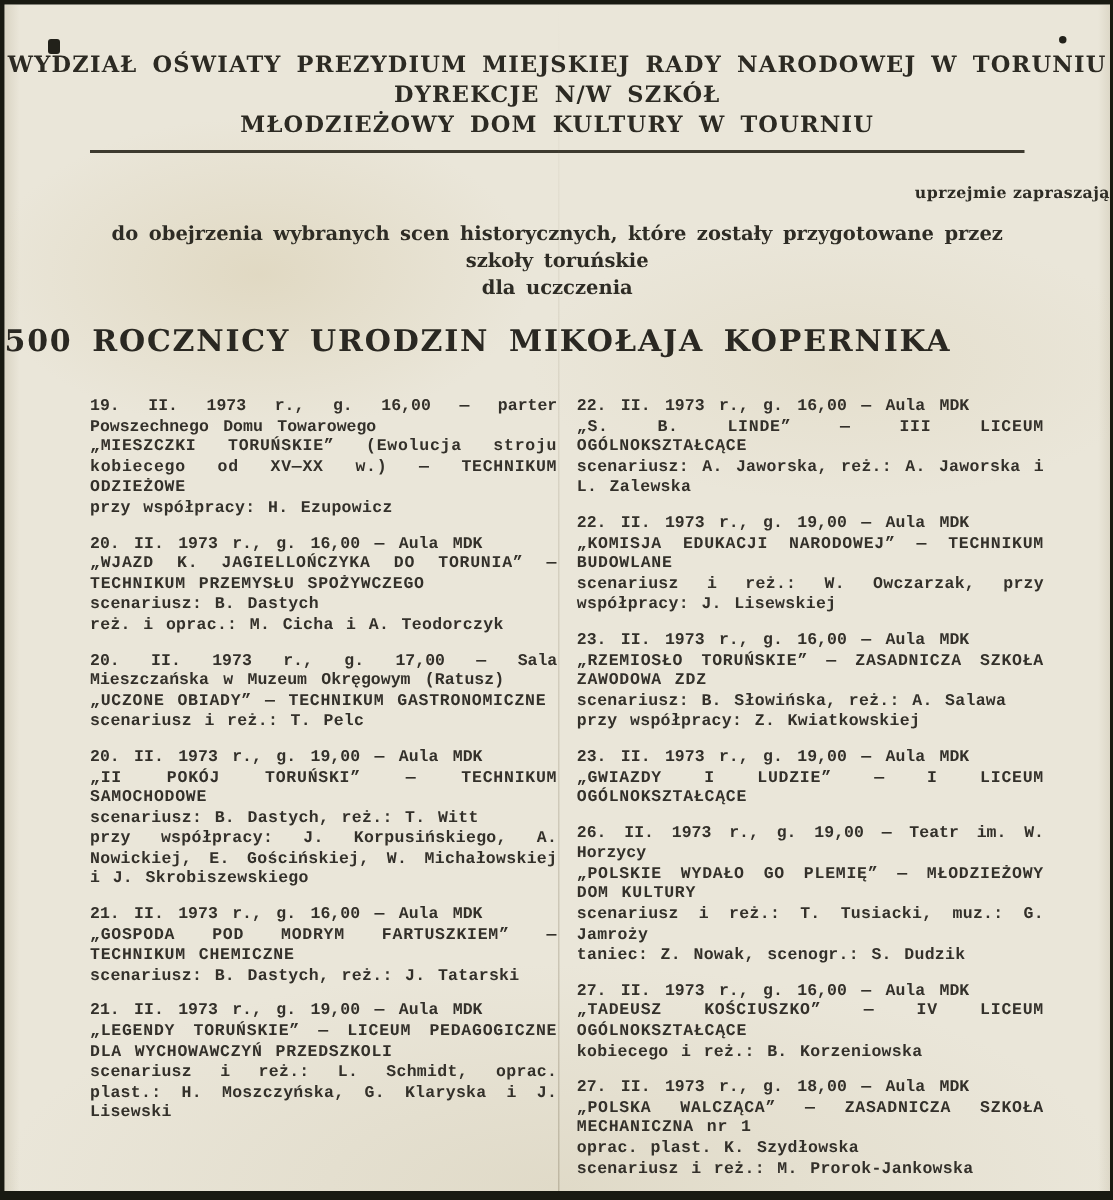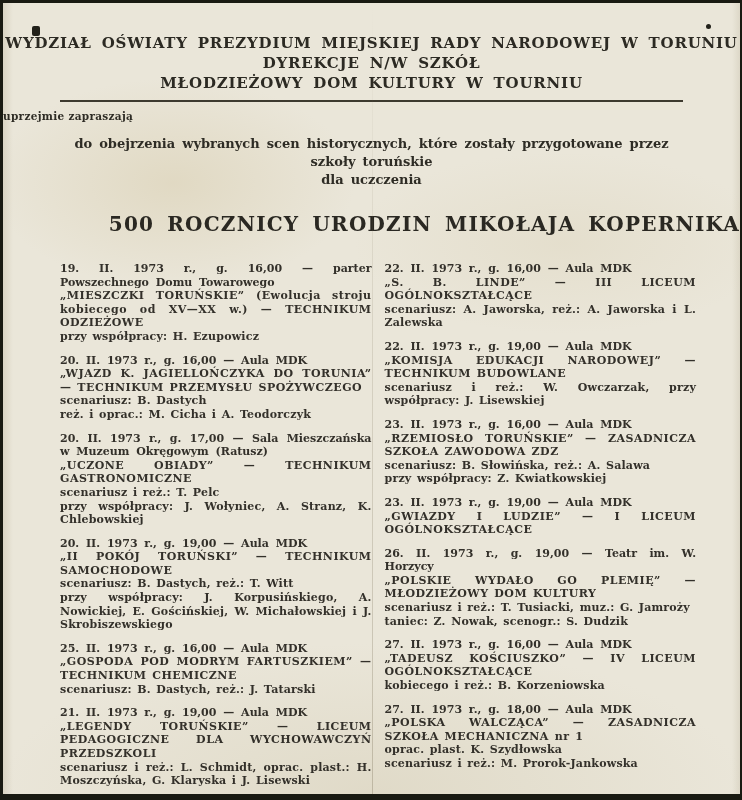--- a/index.html
+++ b/index.html
@@ -40,56 +40,57 @@
     letter-spacing: 0.8px;
     word-spacing: 4px;
     color: #2c2a23;
   }
   .rule {
     height: 2px;
     background: #3d3a2f;
     margin: 7px 57px 0 57px;
   }
   .invite {
-    margin-top: 8px;
-    text-align: left;
+    margin-top: 21px;
+    text-align: right;
     font-size: 10.5px;
     font-weight: bold;
     letter-spacing: 0.3px;
   }
   .intro {
     margin: 13px 60px 0 60px;
     text-align: center;
     font-size: 13px;
     font-weight: bold;
     line-height: 18px;
     word-spacing: 2.5px;
   }
   .main-title {
-    margin-top: 23px;
-    text-align: right;
+    margin-top: 13px;
+    text-align: left;
     font-size: 20px;
     font-weight: bold;
     letter-spacing: 1.2px;
     word-spacing: 5px;
     color: #2a2822;
   }
   .columns {
     display: flex;
     gap: 13px;
     margin: 26px 44px 0 57px;
   }
   .col { flex: 1; min-width: 0; }
   .entry {
     margin-bottom: 10px;
     font-size: 11px;
     line-height: 13.6px;
     font-weight: bold;
     text-align: justify;
     color: #33302a;
+    font-family: Liberation Mono, monospace;
   }
   .entry .when  { word-spacing: 3px; }
   .entry .what  { letter-spacing: 0.5px; word-spacing: 1.5px; }
   .entry .credit { letter-spacing: 0.2px; word-spacing: 1.5px; }
   .entry .credit:empty { display: none; }
 </style>
 </head>
 <body>
 
 <div class="paper">
@@ -124,30 +125,29 @@
         <article class="entry">
           <div class="when">20. II. 1973 r.,  g. 16,00 — Aula MDK</div>
           <div class="what">„WJAZD K. JAGIELLOŃCZYKA DO TORUNIA” — TECHNIKUM PRZEMYSŁU SPOŻYWCZEGO</div>
           <div class="credit">scenariusz: B. Dastych</div>
           <div class="credit">reż. i oprac.: M. Cicha i A. Teodorczyk</div>
         </article>
         <article class="entry">
           <div class="when">20. II. 1973 r.,  g. 17,00 — Sala Mieszczańska w Muzeum Okręgowym (Ratusz)</div>
           <div class="what">„UCZONE OBIADY” — TECHNIKUM GASTRONOMICZNE</div>
           <div class="credit">scenariusz i reż.: T. Pelc</div>
-          <div class="credit">przy współpracy: J. Wołyniec, A. Stranz, K. Chlebowskiej</div>
         </article>
         <article class="entry">
           <div class="when">20. II. 1973 r.,  g. 19,00 — Aula MDK</div>
           <div class="what">„II POKÓJ TORUŃSKI” — TECHNIKUM SAMOCHODOWE</div>
           <div class="credit">scenariusz: B. Dastych, reż.: T. Witt</div>
           <div class="credit">przy współpracy: J. Korpusińskiego, A. Nowickiej, E. Gościńskiej, W. Michałowskiej i J. Skrobiszewskiego</div>
         </article>
         <article class="entry">
-          <div class="when">25. II. 1973 r.,  g. 16,00 — Aula MDK</div>
+          <div class="when">21. II. 1973 r.,  g. 16,00 — Aula MDK</div>
           <div class="what">„GOSPODA POD MODRYM FARTUSZKIEM” — TECHNIKUM CHEMICZNE</div>
           <div class="credit">scenariusz: B. Dastych, reż.: J. Tatarski</div>
         </article>
         <article class="entry">
           <div class="when">21. II. 1973 r.,  g. 19,00 — Aula MDK</div>
           <div class="what">„LEGENDY TORUŃSKIE” — LICEUM PEDAGOGICZNE DLA WYCHOWAWCZYŃ PRZEDSZKOLI</div>
           <div class="credit">scenariusz i reż.: L. Schmidt, oprac. plast.: H. Moszczyńska, G. Klaryska i J. Lisewski</div>
         </article>
       </div>
     <div class="col">

